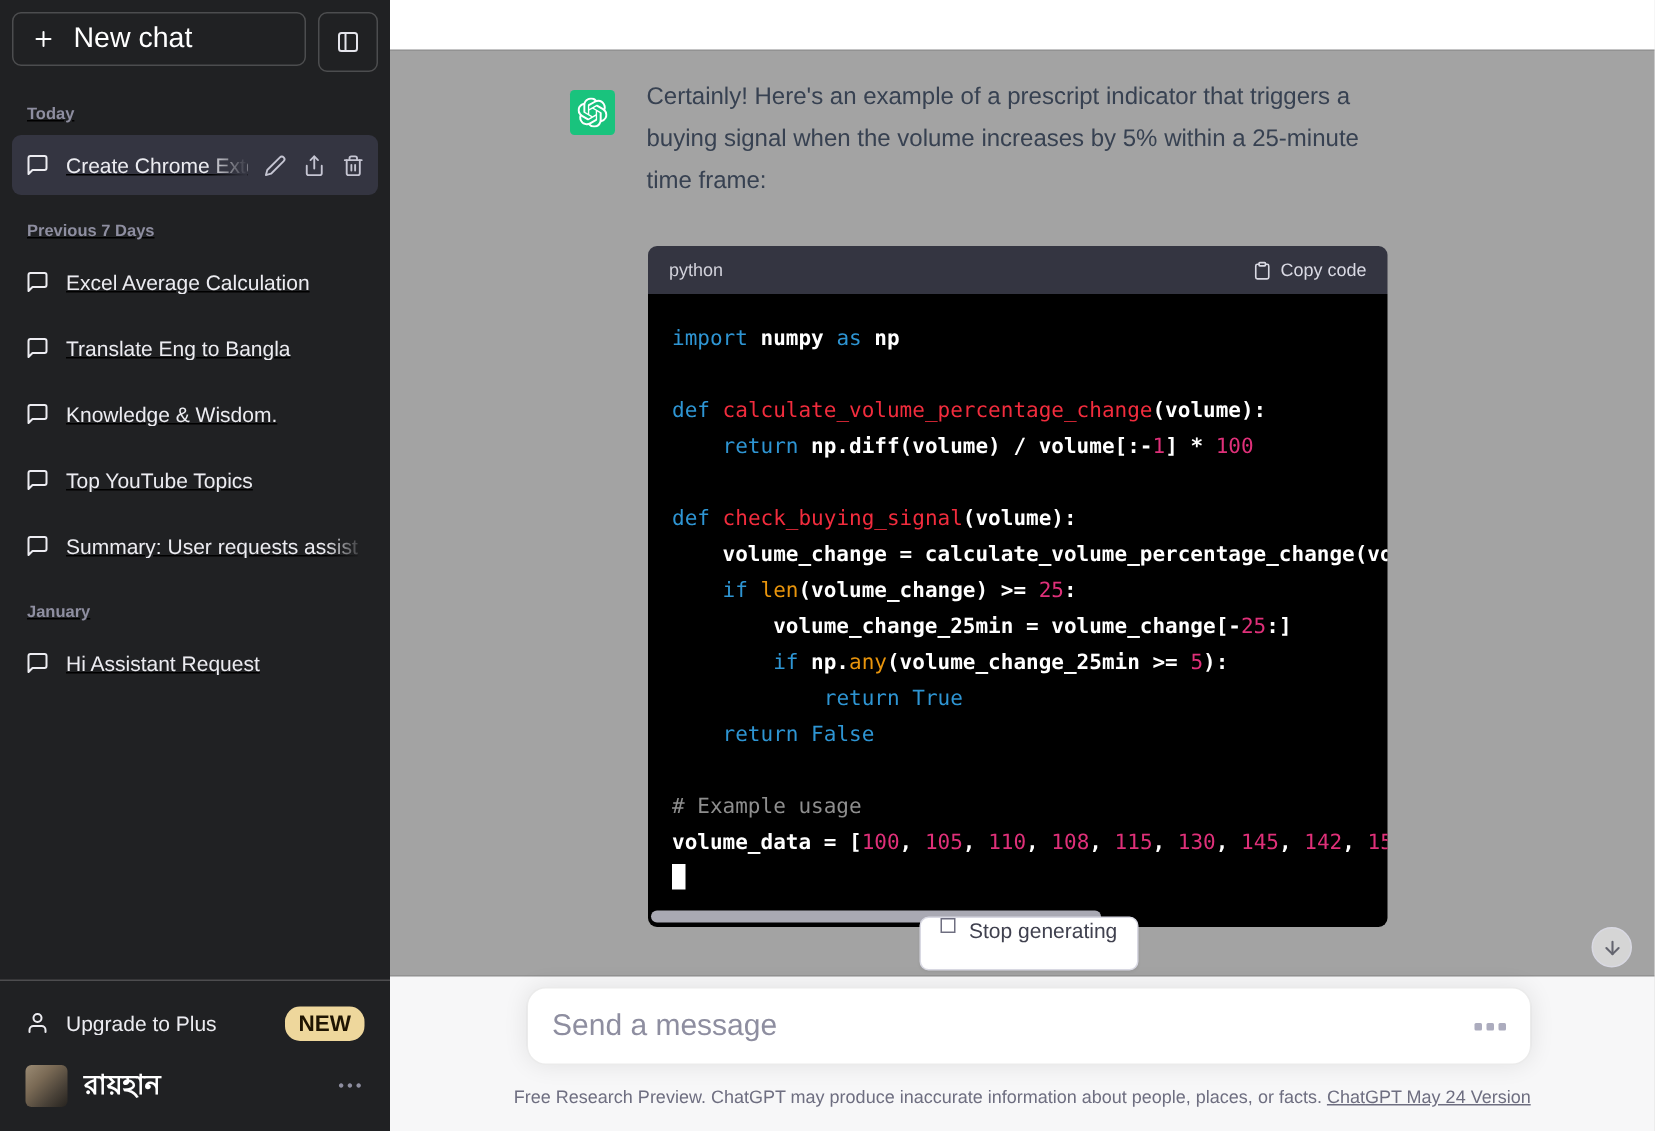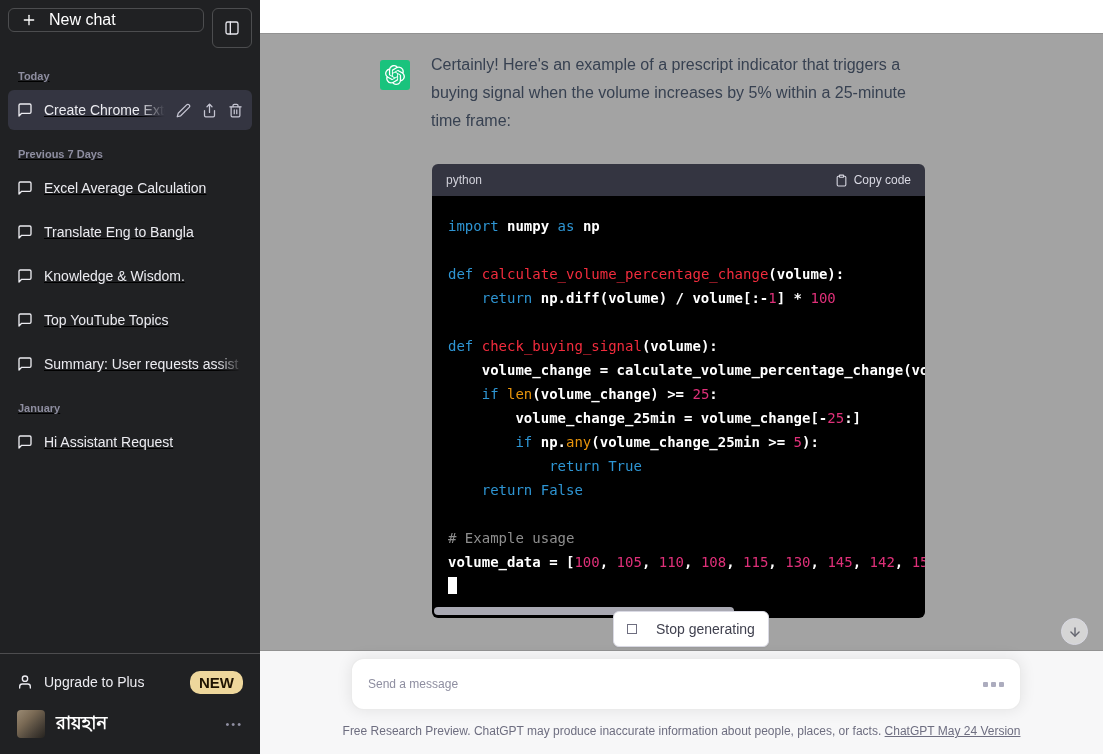--- a/index.html
+++ b/index.html
@@ -1,21 +1,21 @@
 <!DOCTYPE html>
 <html><head>
 <meta charset="utf-8">
 <style>
   * { margin:0; padding:0; box-sizing:border-box; }
   html,body { width:1103px; height:754px; overflow:hidden; font-family:"Liberation Sans",sans-serif; background:#f7f7f8; }
 
   
   .sidebar { position:absolute; left:0; top:0; width:260px; height:754px; background:#202123; display:flex; flex-direction:column; z-index:5; }
   .sb-header { display:flex; gap:8px; padding:8px; }
-  .new-chat-btn { flex:1; display:flex; align-items:center; gap:12px; padding:0 12px; height:24px; border:1px solid rgba(255,255,255,0.2); border-radius:6px; color:#fff; font-size:16px; cursor:pointer; background:transparent; }
+  .new-chat-btn { flex:1; display:flex; align-items:center; gap:12px; padding:0 12px; height:36px; border:1px solid rgba(255,255,255,0.2); border-radius:6px; color:#fff; font-size:19px; cursor:pointer; background:transparent; }
   .toggle-btn { width:40px; height:40px; border:1px solid rgba(255,255,255,0.2); border-radius:6px; display:flex; align-items:center; justify-content:center; color:#e5e5ec; cursor:pointer; background:transparent; }
   .sb-nav { flex:1; overflow:hidden; padding:0 8px;text-decoration:underline; }
   .sb-section-label { color:#8e8ea0; font-size:11px; font-weight:600; padding:14px 10px 8px 10px; }
   .sb-item { display:flex; align-items:center; gap:11px; padding:0 9px; height:40px; border-radius:6px; color:#ececf1; font-size:14px; margin-bottom:4px; cursor:pointer; position:relative; }
   .sb-item.selected { background:#343541; }
   .sb-item .ttl { flex:1; white-space:nowrap; overflow:hidden; position:relative; }
   .sb-item .ttl::after { content:""; position:absolute; right:0; top:0; bottom:0; width:26px; background:linear-gradient(to left,#202123,rgba(32,33,35,0)); }
   .sb-item.selected .ttl::after { background:linear-gradient(to left,#343541,rgba(52,53,65,0)); }
   .row-icons { display:flex; gap:11px; color:#c5c5d2; align-items:center; }
   .row-icons svg { cursor:pointer; }
@@ -41,27 +41,27 @@
   .code-line { height:24px; white-space:pre; }
   .tok-pl  { color:#ffffff; font-weight:bold; }
   .tok-kw  { color:#2e95d3; }
   .tok-fn  { color:#f22c3d; }
   .tok-num { color:#df3079; }
   .tok-bi  { color:#e9950c; }
   .tok-com { color:#8e8e8e; }
   .tok-cur { display:inline-block; width:9px; height:17px; background:#fff; vertical-align:-3px; }
   .h-scrollbar { position:absolute; left:2px; bottom:3px; width:300px; height:8px; background:#a9a9b3; border-radius:4px; cursor:pointer; }
 
-  .stop-btn { position:absolute; left:353px; top:577px; height:36px; background:#fff; border:1px solid #d9d9e3; border-radius:6px; display:flex; align-items:center; gap:19px; padding:0 13px; font-size:14px; color:#40414f; cursor:pointer; z-index:3; box-shadow:0 1px 2px rgba(0,0,0,0.05); font-family:"Liberation Sans",sans-serif; }
+  .stop-btn { position:absolute; left:353px; top:577px; height:36px; background:#fff; border:1px solid #d9d9e3; border-radius:6px; display:flex; gap:9px; padding:0 13px; font-size:14px; color:#40414f; cursor:pointer; z-index:3; box-shadow:0 1px 2px rgba(0,0,0,0.05); font-family:"Liberation Sans",sans-serif; }
   .stop-square { width:10px; height:10px; border:1.5px solid #6e6e80; display:inline-block; }
 
   .scroll-down { position:absolute; right:15px; top:618px; width:27px; height:27px; border-radius:50%; background:rgba(255,255,255,0.55); border:1px solid #d9d9e3; display:flex; align-items:center; justify-content:center; color:#64656f; cursor:pointer; z-index:4; }
 
   .composer { position:absolute; left:91px; top:658px; width:670px; height:52px; background:#fff; border:1px solid rgba(0,0,0,0.08); border-radius:13px; box-shadow:0 0 16px rgba(0,0,0,0.09); display:flex; align-items:center; padding:0 16px; z-index:4; }
-  .composer input { flex:1; border:none; outline:none; font-size:12px; color:#343541; background:transparent; font-family:"Liberation Sans",sans-serif; }
+  .composer input { flex:1; border:none; outline:none; font-size:20px; color:#343541; background:transparent; font-family:"Liberation Sans",sans-serif; }
   .composer input::placeholder { color:#8e8ea0; }
   .gen-dots { display:flex; gap:3px; margin-left:8px; }
   .gen-dots span { width:5px; height:5px; background:#acacbe; border-radius:1px; }
 
   .footer-note { position:absolute; top:724px; left:0; right:0; text-align:center; font-size:12px; color:#6e6e80; }
   .footer-note a { color:#6e6e80; text-decoration:underline; cursor:pointer; }
 
   svg { display:block; }
 </style>
 </head>

